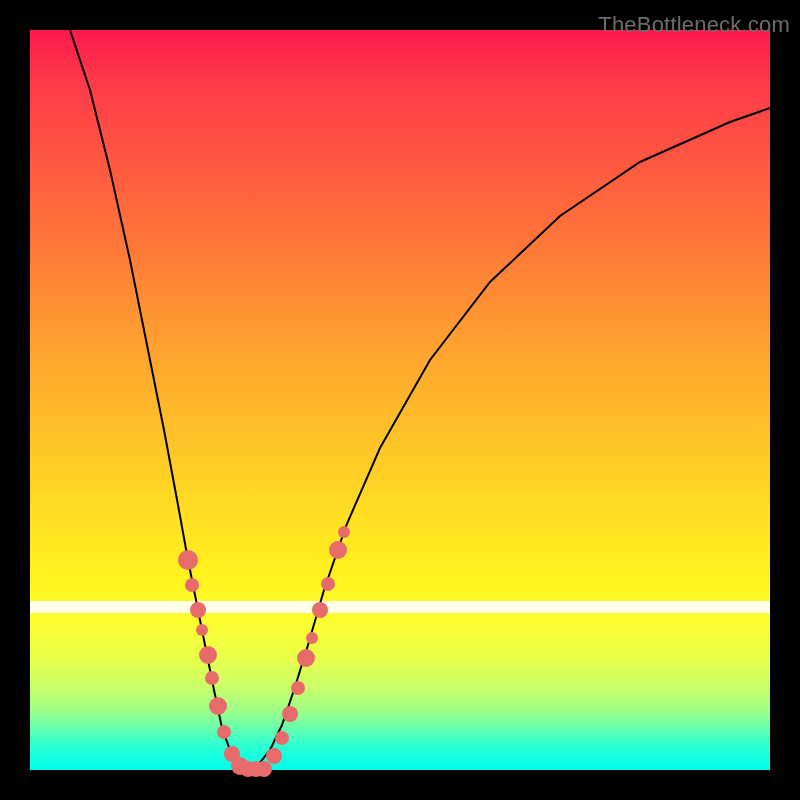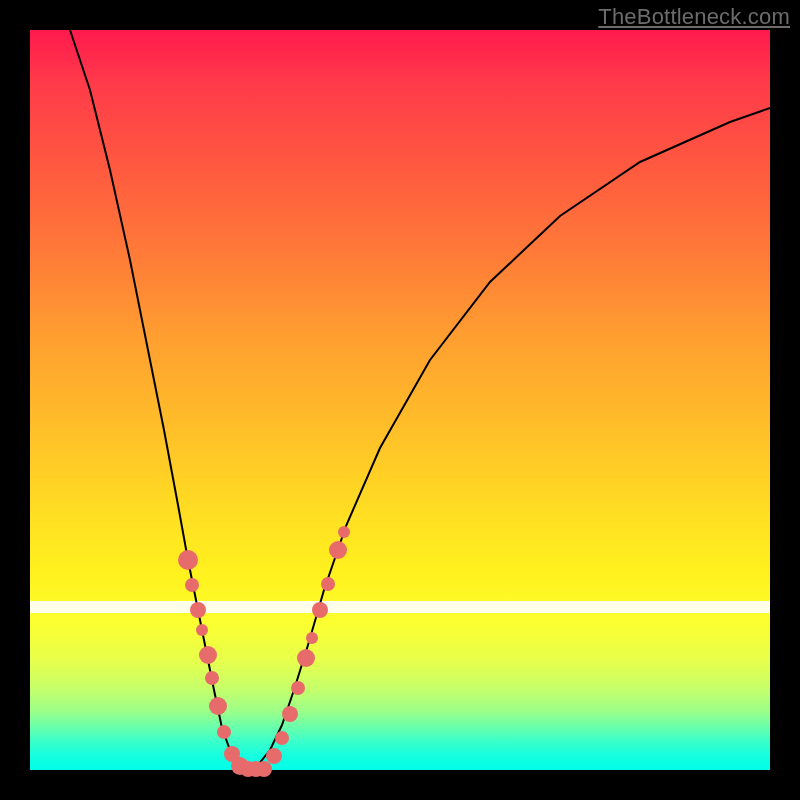--- a/index.html
+++ b/index.html
@@ -12,28 +12,27 @@
     font-family: Arial, Helvetica, sans-serif;
   }
   .outer {
     position: relative;
     width: 800px;
     height: 800px;
     background: #000;
   }
   .watermark {
     position: absolute;
-    top: 4px;
+    top: 12px;
     right: 10px;
     color: #6c6c6c;
     font-size: 22px;
     font-weight: 400;
     letter-spacing: 0.2px;
     z-index: 3;
-    text-decoration: underline;
   }
   .plot {
     position: absolute;
     left: 30px;
     top: 30px;
     width: 740px;
     height: 740px;
     background: linear-gradient(
       to bottom,
       #ff1a4d 0%,

